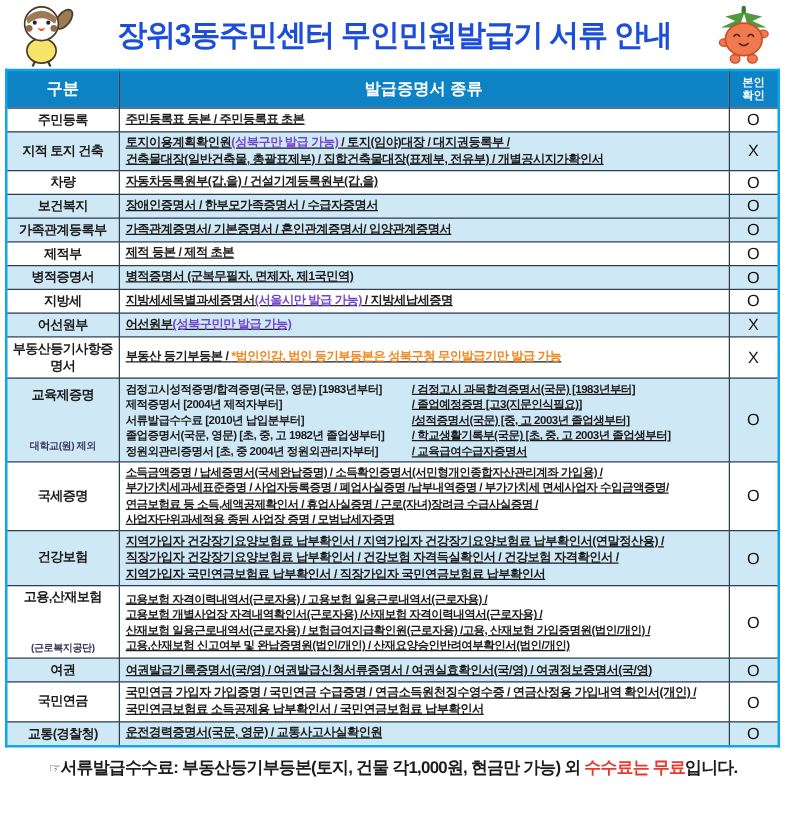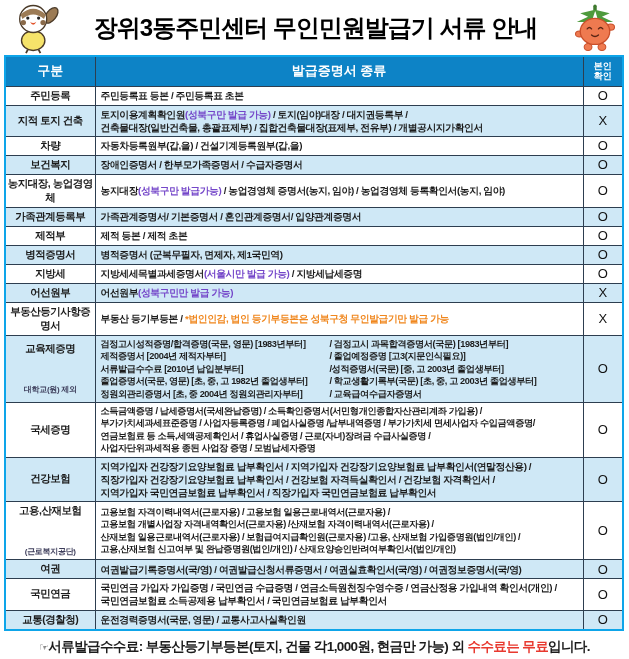--- a/index.html
+++ b/index.html
@@ -8,21 +8,21 @@
     font-family:"Liberation Sans","DejaVu Sans",sans-serif;
     -webkit-font-smoothing:antialiased;
   }
   
   .top{
     height:54px;display:flex;align-items:center;justify-content:space-between;
     padding:2px 8px 0 8px;box-sizing:border-box;
   }
   .title{
     flex:1;text-align:center;font-size:24px;font-weight:800;
-    color:#000000;letter-spacing:-1px;white-space:nowrap;
+    color:#1d4ed8;letter-spacing:-1px;white-space:nowrap;
   }
   .mascot{flex:0 0 auto;}
   
   table.info{
     width:620px;margin:1px 0 0 4px;border-collapse:collapse;
     border:2px solid #0ea5e9;table-layout:fixed;
   }
   table.info th, table.info td{border:1px solid #2d3e50;box-sizing:border-box;}
   thead th{
     background:#0d83c6;color:#ffffff;font-weight:700;
@@ -36,21 +36,21 @@
     font-weight:700;font-size:10.5px;color:#1c1c1c;padding:2px 1px;
     letter-spacing:-0.5px;
   }
   td.cat .sub{font-size:8px;font-weight:700;color:#3c3c5a;letter-spacing:-0.3px;margin-top:28px;}
   td.docs{
     padding:2px 5px;font-size:9.8px;font-weight:700;color:#1c1c1c;
     vertical-align:middle;letter-spacing:-0.4px;
   }
   td.chk{width:40px;text-align:center;font-size:13px;font-weight:500;color:#111;}
   tr.shade{background:#cfe8f6;}
-  .line{line-height:13.2px;}
+  .line{line-height:13.2px;text-decoration:underline;}
   tr.dense td.docs .line{font-size:9.2px;line-height:12.4px;}
   .purple{color:#7446c9;}
   .orange{color:#f0871e;}
   
   .footer{
     margin-top:7px;text-align:center;font-size:13.5px;font-weight:800;
     color:#1c1c1c;letter-spacing:-0.6px;
   }
   .footer .red{color:#e8392f;}
   .footer .marker{font-size:11px;}
@@ -131,29 +131,20 @@
         </tr>
         <tr class="shade">
           <td class="cat">
             <div>보건복지</div>
           </td>
           <td class="docs">
             <div class="line"><span>장애인증명서 / 한부모가족증명서 / 수급자증명서</span></div>
           </td>
           <td class="chk">O</td>
         </tr>
-        <tr>
-          <td class="cat">
-            <div>농지대장, 농업경영체</div>
-          </td>
-          <td class="docs">
-            <div class="line"><span>농지대장</span><span class="purple">(성북구만 발급가능)</span><span> / 농업경영체 증명서(농지, 임야) / 농업경영체 등록확인서(농지, 임야)</span></div>
-          </td>
-          <td class="chk">O</td>
-        </tr>
         <tr class="shade">
           <td class="cat">
             <div>가족관계등록부</div>
           </td>
           <td class="docs">
             <div class="line"><span>가족관계증명서/ 기본증명서 / 혼인관계증명서/ 입양관계증명서</span></div>
           </td>
           <td class="chk">O</td>
         </tr>
         <tr>

